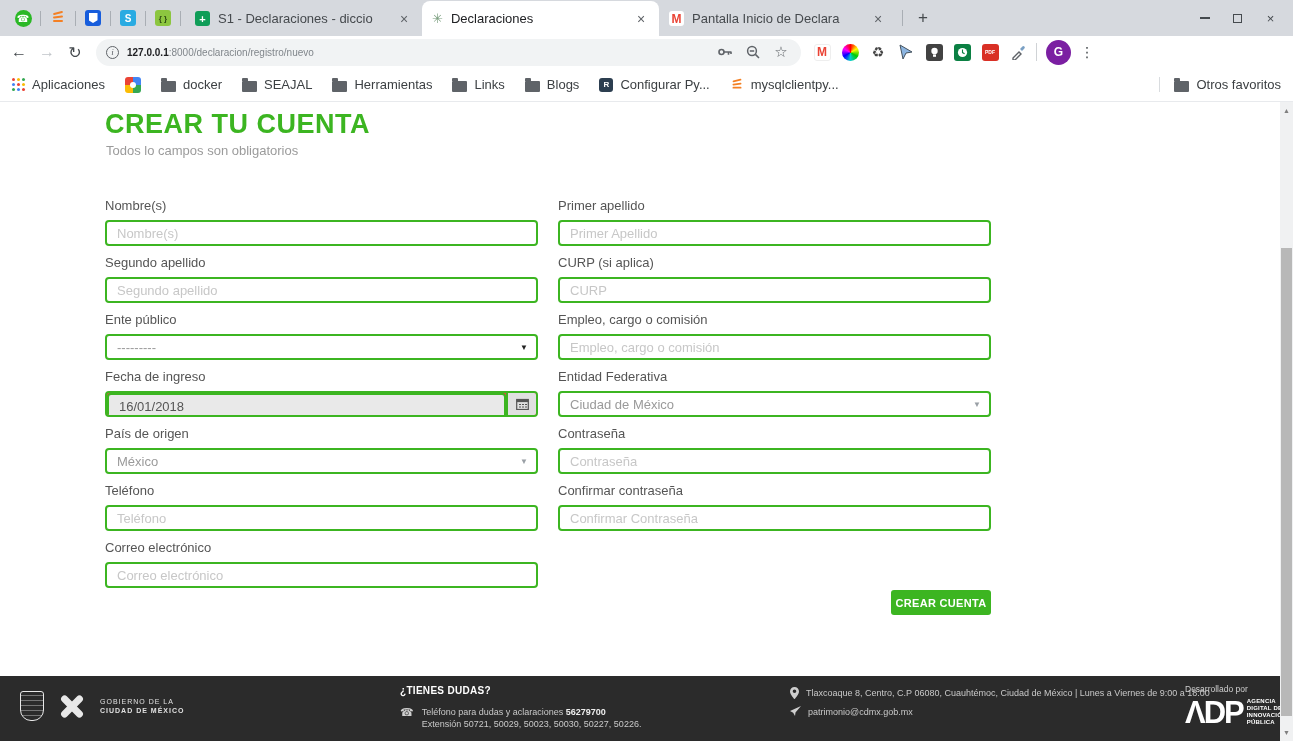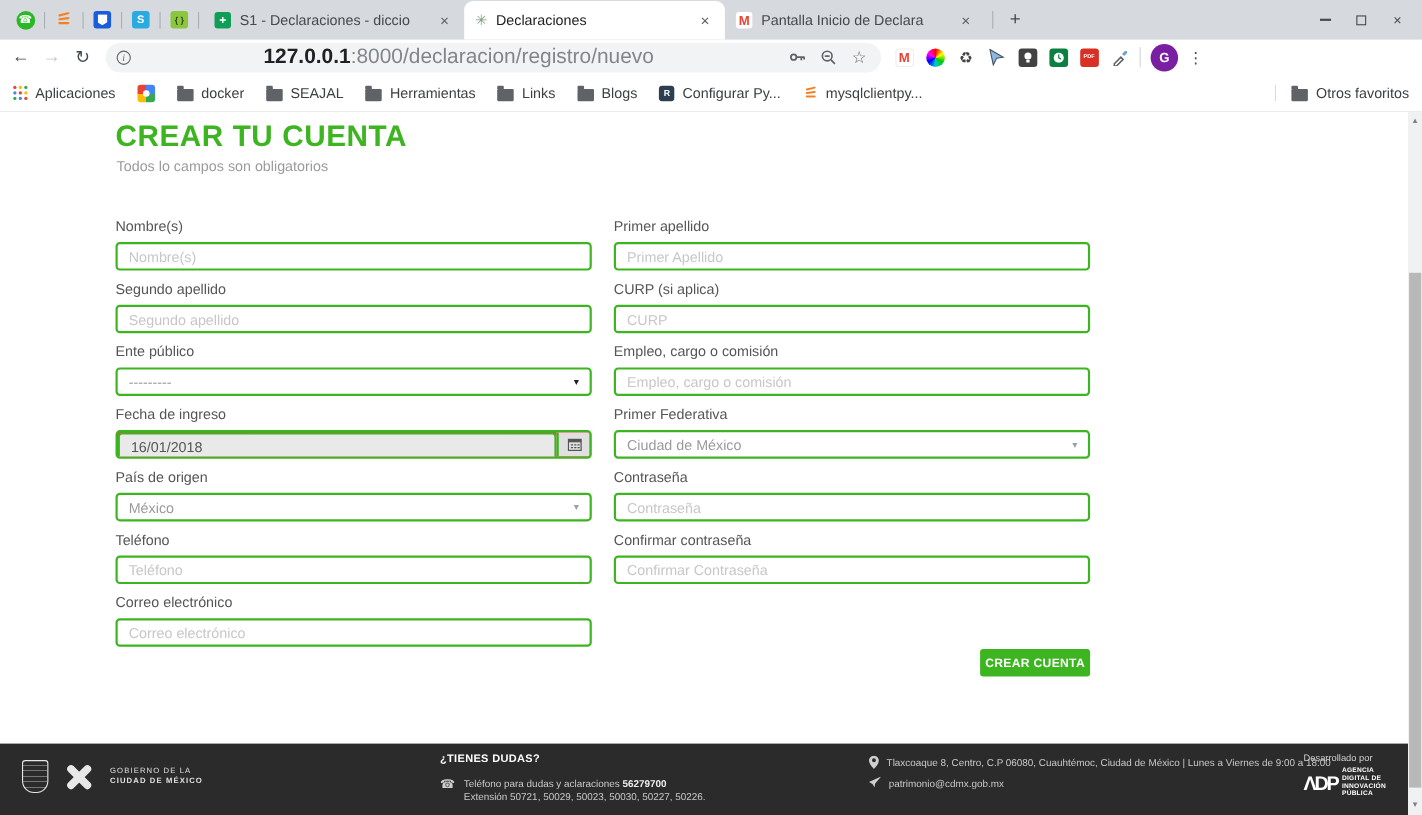--- a/index.html
+++ b/index.html
@@ -30,21 +30,21 @@
   .wc { width:33px; height:36px; display:flex; align-items:center; justify-content:center; color:#454a4e; }
   .wc-min { width:10px; height:2px; background:#454a4e; }
   .wc-restore { width:9px; height:9px; border:1.5px solid #454a4e; }
   .wc-close { font-size:13px; }
 
   .toolbar { height:32px; background:#fff; display:flex; align-items:center; padding:0 6px; gap:2px; }
   .navbtn { width:26px; height:26px; display:flex; align-items:center; justify-content:center; font-size:16px; color:#454a4e; }
   .navbtn.disabled { color:#c1c5c9; }
   .omnibox { width:705px; height:27px; background:#f1f3f4; border-radius:14px; display:flex; align-items:center; padding:0 10px; gap:8px; margin:0 6px; }
   .info-ic { width:13px; height:13px; border:1.2px solid #5f6368; border-radius:50%; color:#5f6368; font-size:9px; font-style:italic; font-family:"Liberation Serif",serif; display:flex; align-items:center; justify-content:center; flex-shrink:0; }
-  .url { flex:1; font-size:19px; color:#80868b; white-space:nowrap; overflow:hidden;text-align:center; }
+  .url { flex:1; font-size:10px; color:#80868b; white-space:nowrap; overflow:hidden; }
   .url b { color:#202124; font-weight:bold; }
   .box-ic { width:20px; height:20px; display:flex; align-items:center; justify-content:center; flex-shrink:0; }
   .star { font-size:15px; color:#5f6368; }
   .ext { width:26px; height:26px; display:flex; align-items:center; justify-content:center; }
   .ext-sq { width:17px; height:17px; border-radius:3px; display:flex; align-items:center; justify-content:center; }
   .colorwheel { width:17px; height:17px; border-radius:50%; background:conic-gradient(#f00,#ff0,#0c0,#0cc,#00f,#f0f,#f00); }
   .recycle { font-size:14px; color:#444; }
   .avatar { width:25px; height:25px; border-radius:50%; background:#7b1fa2; color:#fff; font-size:12px; font-weight:bold; display:flex; align-items:center; justify-content:center; margin:0 4px; }
   .kebab { font-size:14px; color:#454a4e; width:20px; text-align:center; }
   .tb-sep { width:1px; height:18px; background:#d0d3d6; margin:0 3px; }
@@ -91,21 +91,21 @@
   .f-dudas { position:absolute; left:400px; top:9px; }
   .f-dudas h4 { font-size:10px; color:#fff; letter-spacing:.3px; }
   .dudas-row { display:flex; gap:8px; margin-top:10px; }
   .f-small { font-size:9px; color:#c9c9c9; line-height:12px; }
   .f-small b { color:#eee; }
   .f-contact { position:absolute; left:790px; top:11px; }
   .c-row { display:flex; align-items:flex-start; gap:7px; margin-bottom:7px; }
   .f-dev { position:absolute; left:1185px; top:8px; }
   .f-dev .dev-label { font-size:8.5px; color:#cfcfcf; }
   .adip { display:flex; align-items:center; gap:4px; margin-top:4px; }
-  .adip-word { font-size:18px; font-weight:bold; color:#fff; letter-spacing:-2px; line-height:23px; }
+  .adip-word { font-size:31px; font-weight:bold; color:#fff; letter-spacing:-2px; line-height:23px; }
   .adip-lines { font-size:6px; font-weight:bold; color:#fff; line-height:7px; white-space:pre-line; letter-spacing:.2px; }
 
   
   .scrollbar { position:absolute; right:0; top:102px; width:13px; height:639px; background:#f0f1f2; z-index:20; }
   .sb-arrow { position:absolute; left:0; width:13px; height:13px; display:flex; align-items:center; justify-content:center; font-size:7px; color:#7f7f7f; }
   .sb-up { top:2px; } .sb-down { bottom:2px; }
   .sb-thumb { position:absolute; left:1px; top:146px; width:11px; height:468px; background:#b8b8b8; }
 
   svg { display:block; }
 </style>
@@ -326,21 +326,21 @@
             <svg width="13" height="12" viewBox="0 0 13 12">
                 <rect x="0.7" y="1.5" width="11.6" height="10" fill="none" stroke="#555" stroke-width="1.2"></rect>
                 <rect x="0.7" y="1.5" width="11.6" height="2.6" fill="#555"></rect>
                 <path d="M3 6.5h2M6 6.5h2M9 6.5h2M3 9h2M6 9h2M9 9h2" stroke="#555" stroke-width="1.2"></path>
               </svg>
           </span>
         </div>
       </div>
 
       <div class="field">
-        <label>Primer Federativa</label>
+        <label>Entidad Federativa</label>
         <div class="select">
           <span class="val">Ciudad de México</span>
           <span class="caret-gray">▼</span>
         </div>
       </div>
       <div class="field">
         <label>País de origen</label>
         <div class="select">
           <span class="val">México</span>
           <span class="caret-gray">▼</span>

